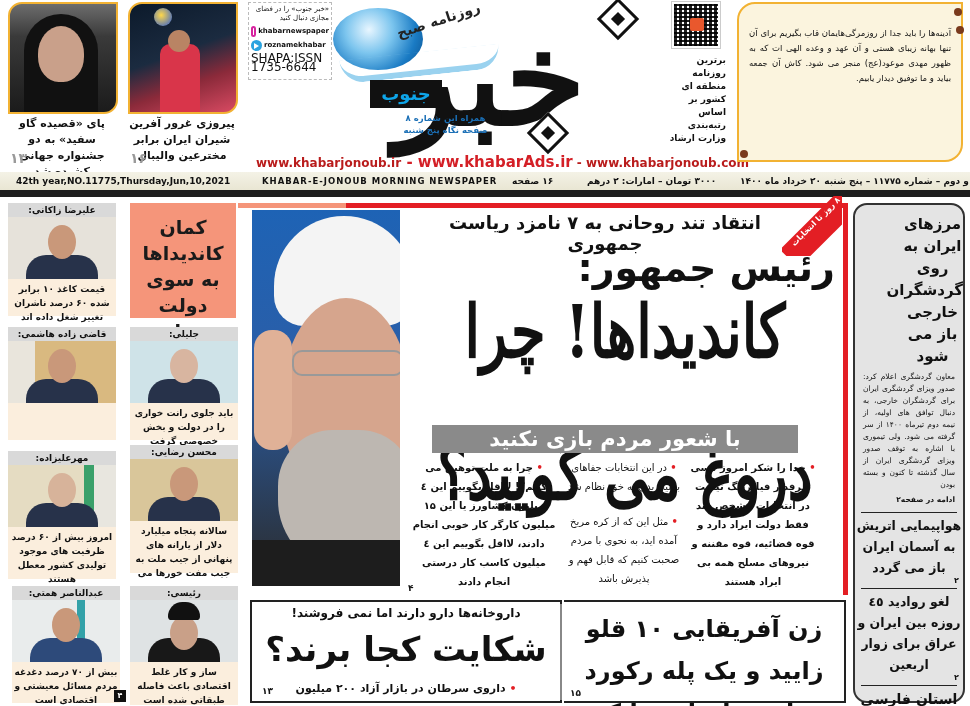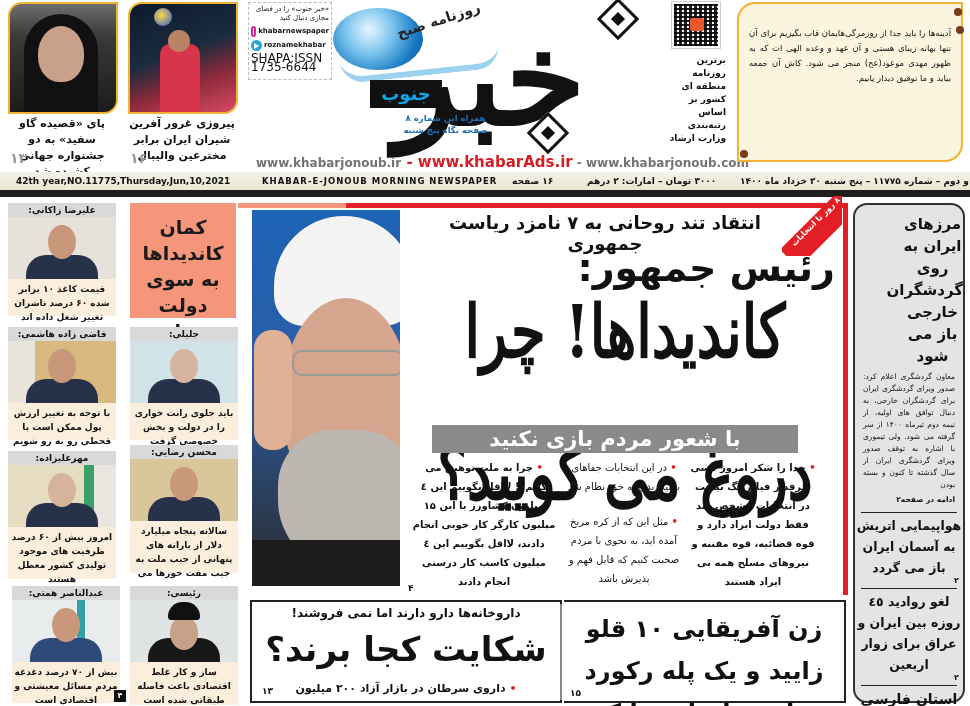--- a/index.html
+++ b/index.html
@@ -30,21 +30,21 @@
   .globe { position:absolute; left:333px; top:8px; width:90px; height:62px; border-radius:50%; background: radial-gradient(circle at 40% 35%, #e8f6ff 0%, #7cc5ee 35%, #1a7bc4 70%, #0b4f8c 100%); }
   .swoosh { position:absolute; left:340px; top:52px; width:160px; height:24px; border-radius:0 0 80px 80px; border-bottom:6px solid #9ad2ef; transform: rotate(-6deg); }
   .paper-sub { position:absolute; left:395px; top:12px; font-size:14px; font-weight:bold; color:#222; transform: rotate(-18deg); direction: rtl; }
   .logo-main { position:absolute; left:330px; top:4px; width:320px; height:150px; font-family:"DejaVu Serif", serif; font-size:130px; font-weight:bold; line-height:150px; color:#111; text-align:center; direction:rtl; letter-spacing:-4px; }
   .logo-jonoub { position:absolute; left:370px; top:80px; width:72px; height:28px; background:#111; color:#0ea5e9; font-weight:bold; font-size:18px; text-align:center; line-height:28px; direction: rtl; }
   .diamond { position:absolute; width:30px; height:30px; border:3px solid #111; background:#fff; transform: rotate(45deg); }
   .diamond::after { content:""; position:absolute; left:7px; top:7px; width:10px; height:10px; background:#111; }
   .supp { position:absolute; left:398px; top:112px; width:95px; text-align:center; color:#1a6fb6; font-weight:bold; font-size:8.5px; line-height:12px; direction: rtl; }
 
   .url-line { position:absolute; left:256px; top:153px; width:460px; text-align:center; font-weight:bold; font-size:12px; white-space:nowrap; }
-  .url-blue { color:#737373; }
+  .url-blue { color:#b91c1c; }
   .url-red { color:#d41f26; font-size:15px; }
 
   .qr { position:absolute; left:672px; top:2px; width:48px; height:46px; background:
       repeating-linear-gradient(90deg,#222 0 3px,#fff 3px 5px),
       repeating-linear-gradient(0deg,#222 0 2px,#fff 2px 4px);
       background-blend-mode: multiply; border:2px solid #fff; outline:1px solid #ccc; }
   .qr-logo { position:absolute; left:690px; top:18px; width:14px; height:13px; background:#e9582d; border-radius:2px; }
   .rank-text { position:absolute; left:660px; top:54px; width:66px; text-align:right; font-weight:bold; font-size:9px; line-height:13px; direction:rtl; }
 
   .quote-box { position:absolute; left:737px; top:2px; width:226px; height:160px; background:#fbf4de; border-radius:18px 0 18px 0; border:2px solid #f2b233; padding:8px 10px; direction:rtl; }
@@ -198,21 +198,20 @@
   </div>
   <div class="cand-text">باید جلوی رانت خواری را در دولت و بخش خصوصی گرفت</div>
 </div>
 
 <div class="cand" style="left:8px;top:327px;height:113px;">
   <div class="cand-head">قاضی زاده هاشمی:</div>
   <div class="cand-photo" style="background:linear-gradient(90deg,#e9e5dc 0 25%,#d9b980 25% 100%);">
     <div class="ph-suit"></div>
       <div class="ph-face"></div>
   </div>
-  <div class="cand-text">با توجه به تغییر ارزش پول ممکن است با قحطی رو به رو شویم</div>
 </div>
 
 <div class="cand" style="left:130px;top:445px;height:128px;">
   <div class="cand-head">محسن رضایی:</div>
   <div class="cand-photo" style="background:#d9c69a;">
     <div class="ph-suit"></div>
       <div class="ph-face"></div>
   </div>
   <div class="cand-text">سالانه پنجاه میلیارد دلار از یارانه های پنهانی از جیب ملت به جیب مفت خورها می رود</div>
 </div>

